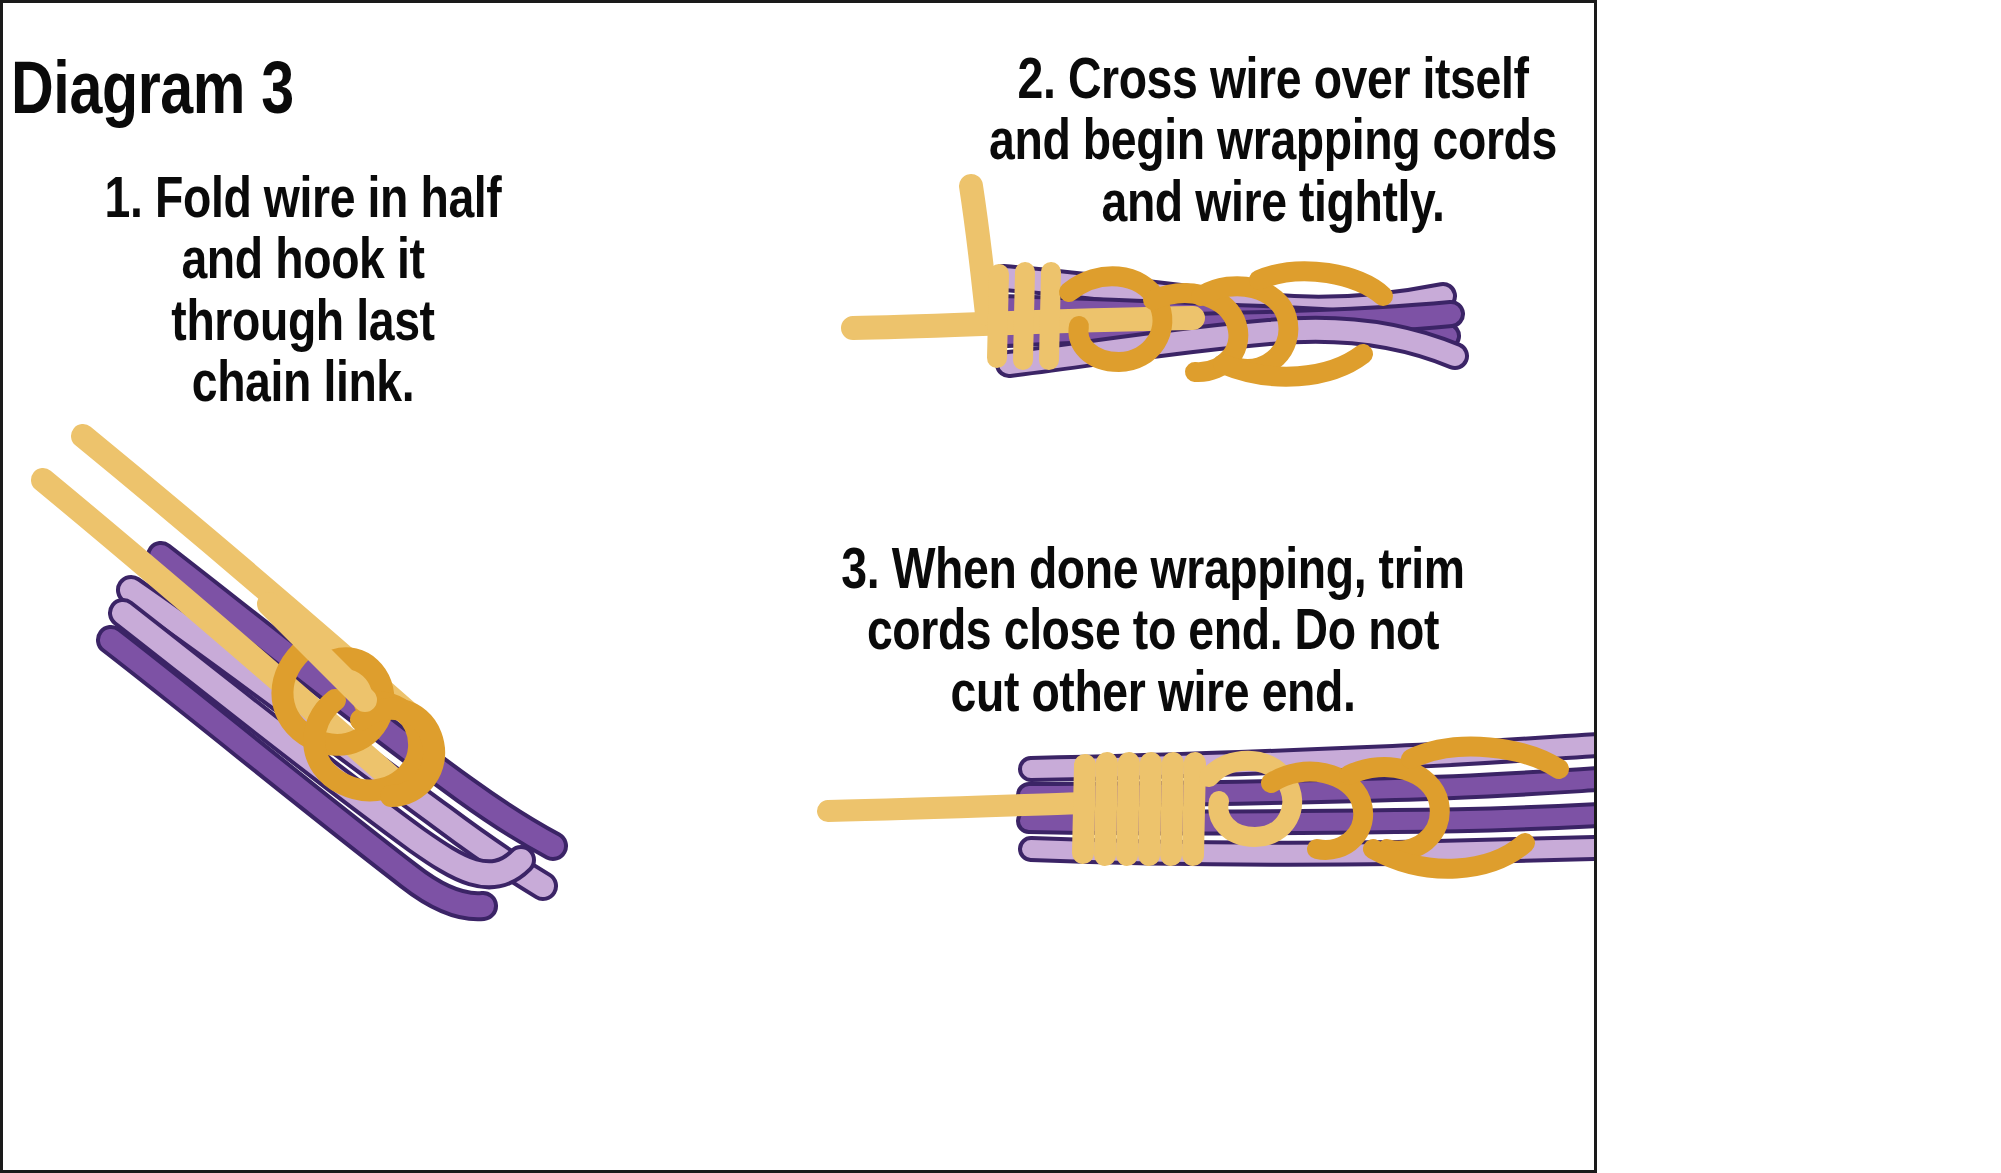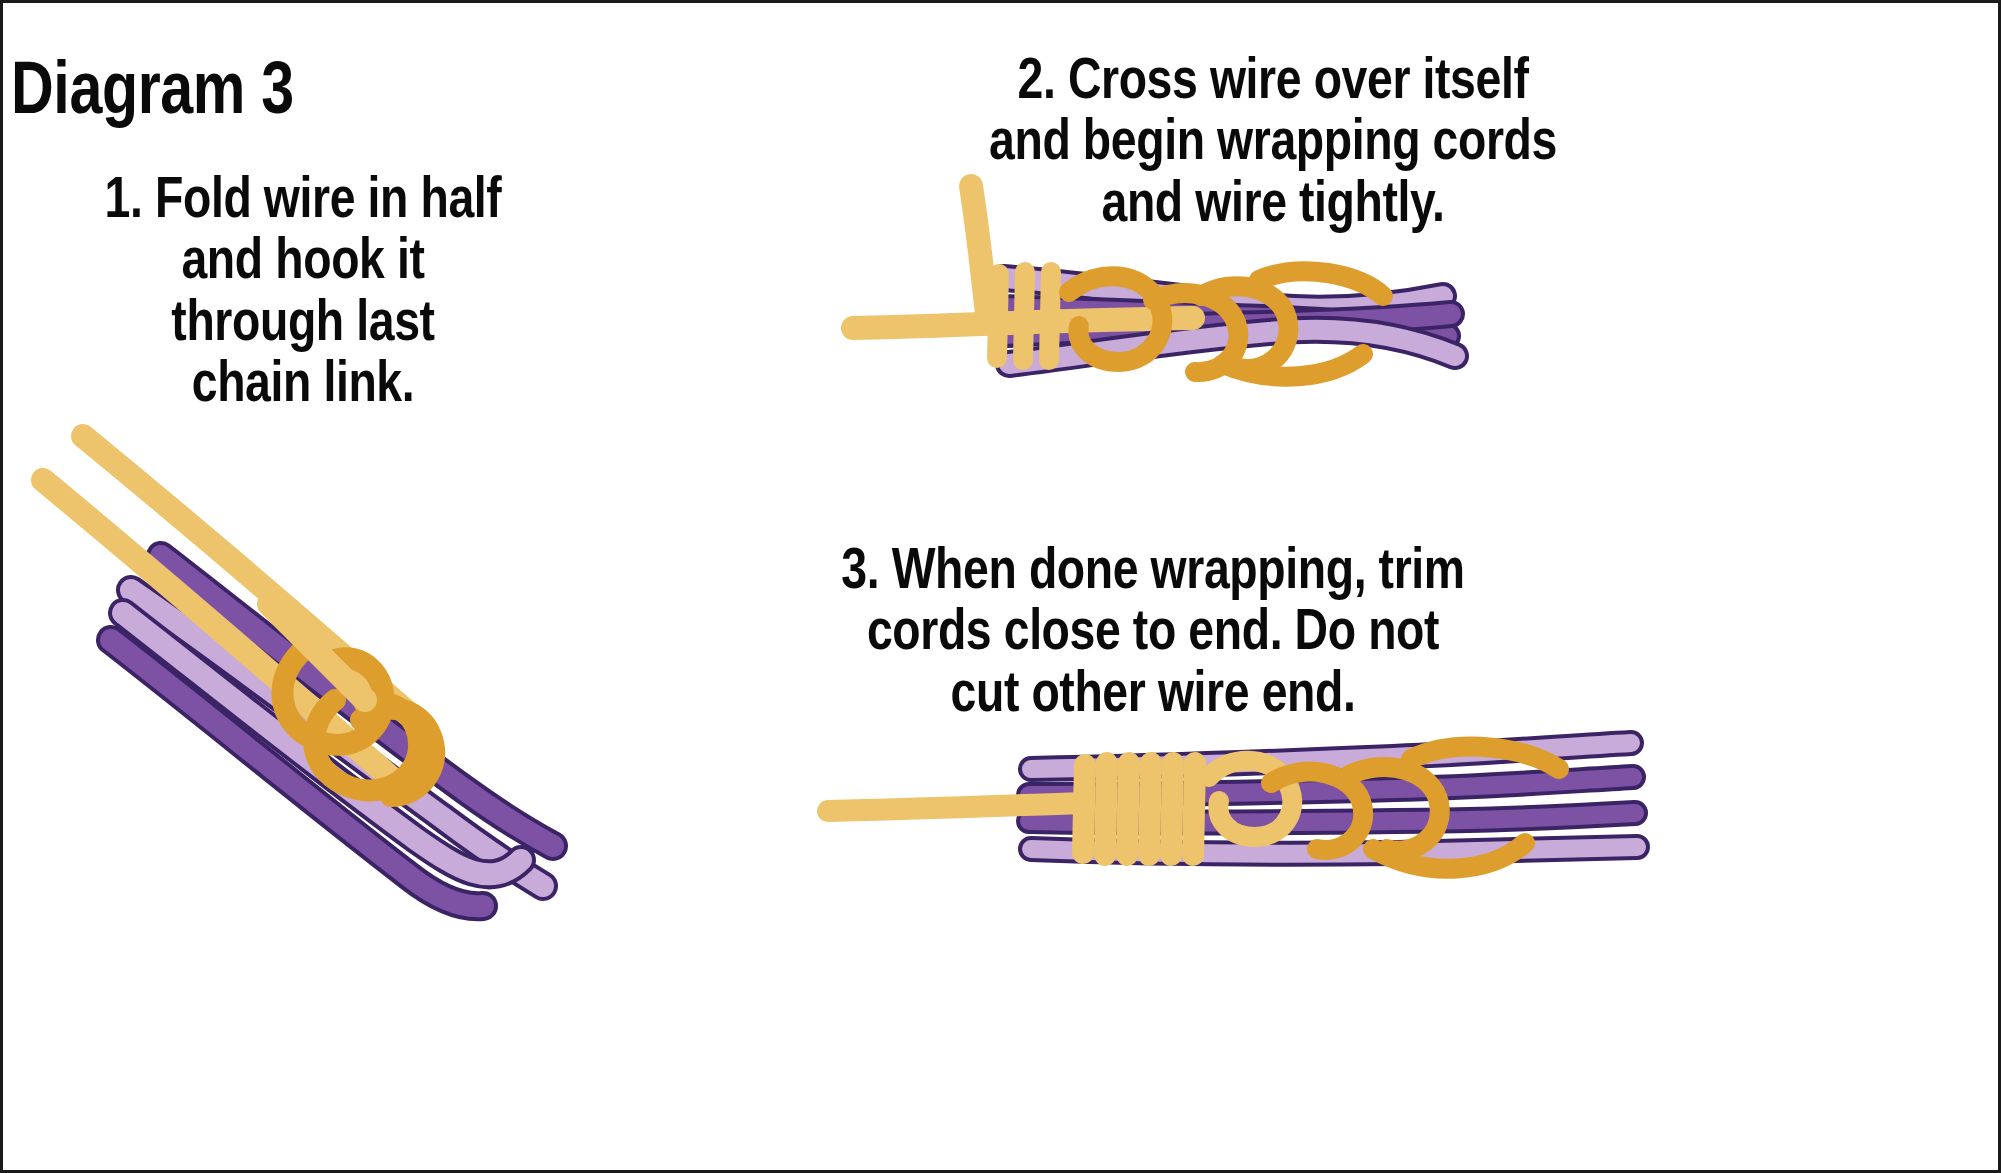--- a/index.html
+++ b/index.html
@@ -2,21 +2,21 @@
 <html><head>
 <meta charset="utf-8">
 <style>
   html, body {
     margin: 0;
     padding: 0;
     background: #ffffff;
   }
   #page {
     position: relative;
-    width: 2001px;
+    width: 1597px;
     height: 1173px;
     background: #ffffff;
     border: 3px solid #1a1a1a;
     box-sizing: border-box;
     overflow: hidden;
     font-family: "Liberation Sans", "DejaVu Sans", sans-serif;
   }
 
   
   .txt {

